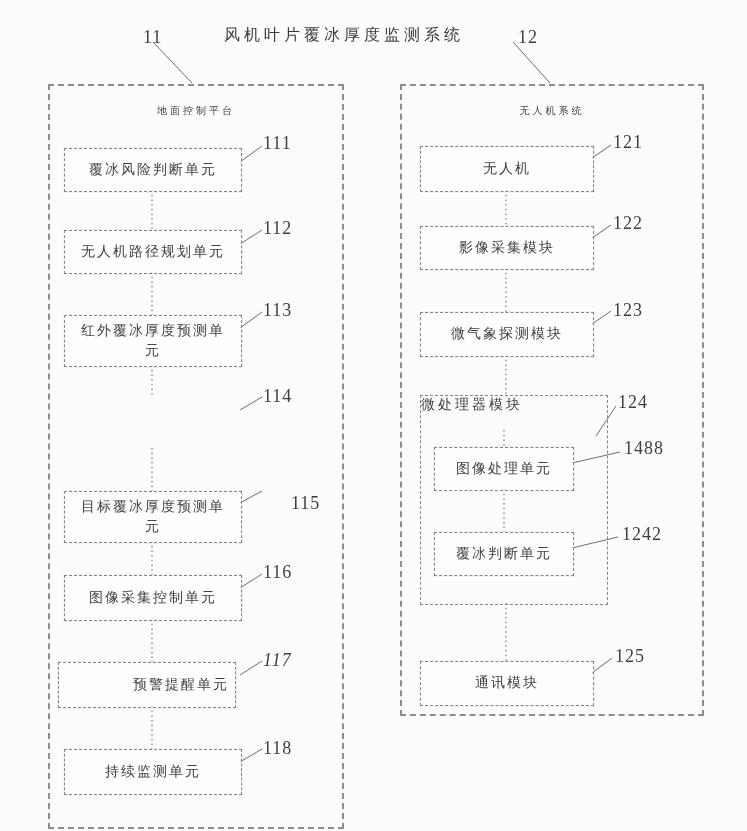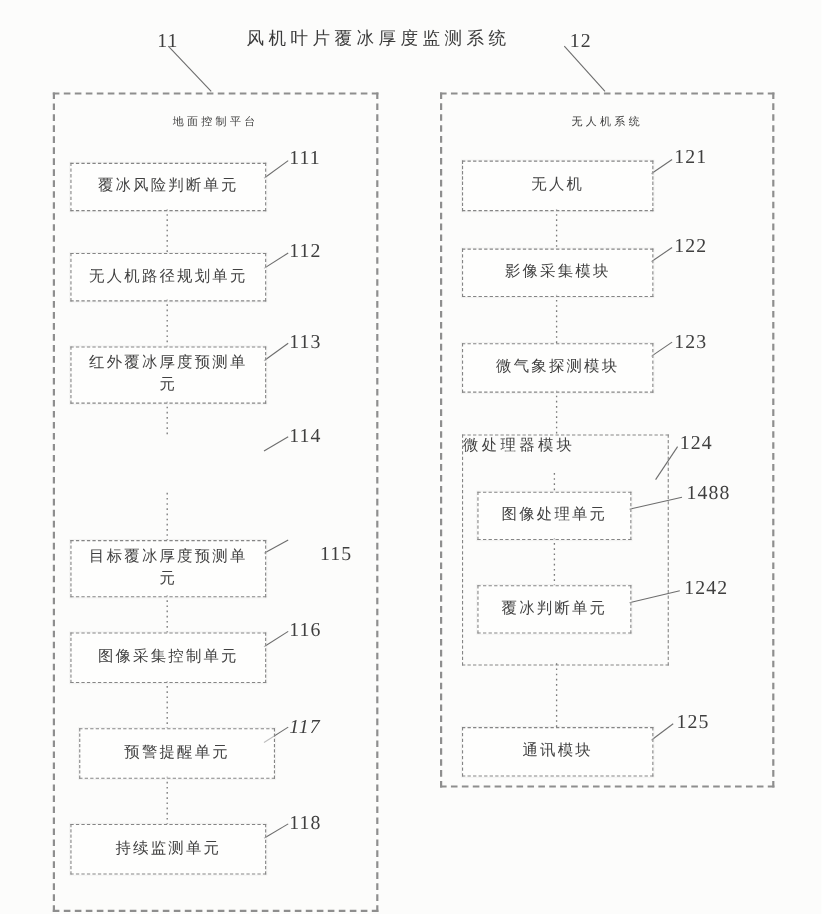--- a/index.html
+++ b/index.html
@@ -114,21 +114,21 @@
   <div class="box tall" style="left:64px; top:491px; width:176px; height:50px;">
     <span class="lbl">目标覆冰厚度预测单元</span>
   </div>
   <div class="ref" style="left:263px; top:493px;margin-left:28px;">115</div>
 
   <div class="box" style="left:64px; top:575px; width:176px; height:44px;">
     <span class="lbl">图像采集控制单元</span>
   </div>
   <div class="ref" style="left:263px; top:562px;">116</div>
 
-  <div class="box" style="left:72px; top:662px; width:176px; height:44px;">
+  <div class="box" style="left:58px; top:662px; width:176px; height:44px;justify-content:flex-end;">
     <span class="lbl">预警提醒单元</span>
   </div>
   <div class="ref" style="left:263px; top:650px;font-style:italic;">117</div>
 
   <div class="box" style="left:64px; top:749px; width:176px; height:44px;">
     <span class="lbl">持续监测单元</span>
   </div>
   <div class="ref" style="left:263px; top:738px;">118</div>
 
   <div class="panel" style="left:400px; top:84px; width:300px; height:628px;">

